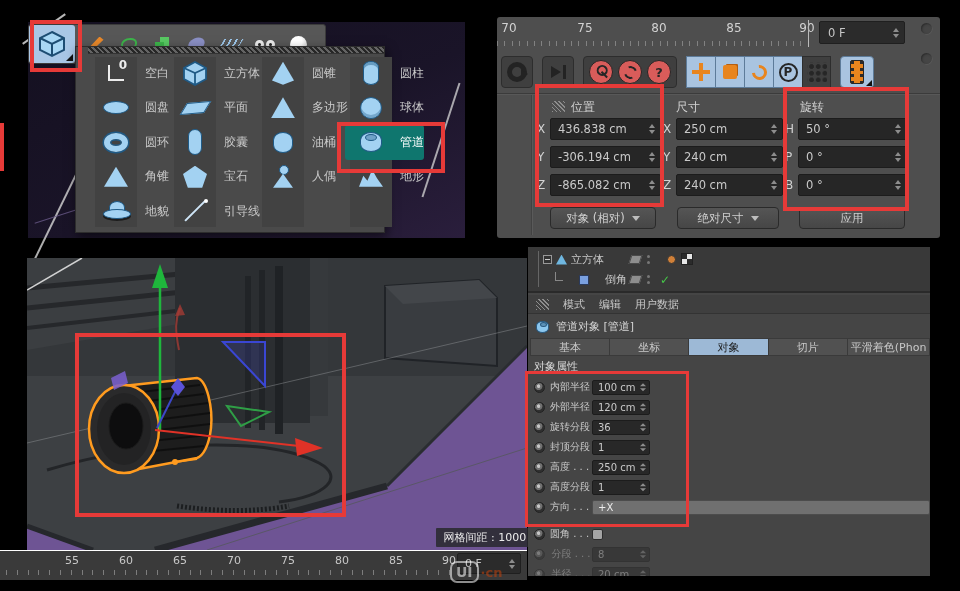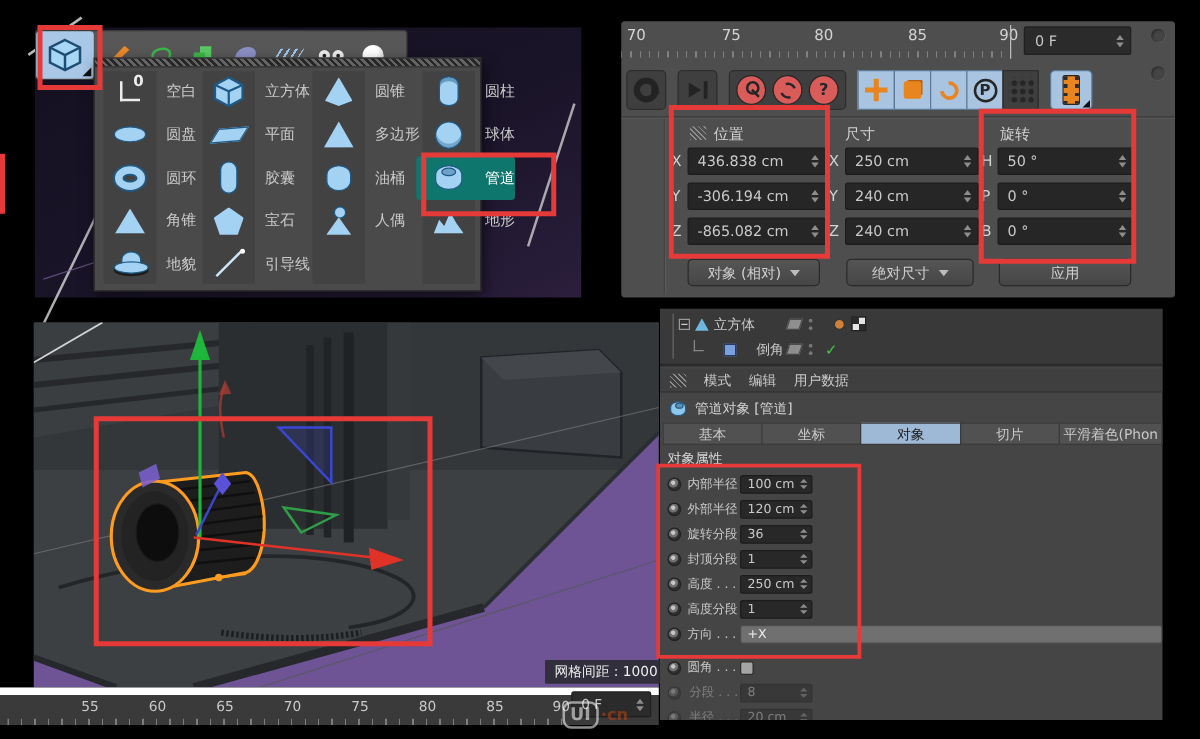--- a/index.html
+++ b/index.html
@@ -37,21 +37,21 @@
   .g-spline{width:16px;height:12px;border:2px solid #3cb44a;border-radius:60% 40% 55% 45%;}
   .g-array{width:9px;height:9px;background:#3cb44a;box-shadow:8px 4px 0 #2f9e3e,5px -5px 0 #58c862;margin:4px 6px 0 0;}
   .g-meta{width:17px;height:12px;background:#8a8fc4;border-radius:60%;transform:rotate(-22deg);}
   .g-ffd{width:19px;height:11px;transform:skewX(-32deg);
     background:repeating-linear-gradient(90deg,#9cc6ea 0 2px,transparent 2px 6px);border-bottom:2px solid #9cc6ea;}
   .g-rings{display:flex;gap:2px;}
   .g-rings i{width:9px;height:9px;border:3px solid #ececec;border-radius:50%;background:#222;}
   .g-sky{width:17px;height:17px;border-radius:50%;background:radial-gradient(circle at 38% 32%,#ffffff 0 35%,#b8b8b8 100%);}
 
   #tl-menu{left:75px;top:46px;width:310px;height:187px;background:#4a4a4a;border:1px solid #2d2d2d;
-    box-shadow:2px 4px 10px rgba(0,0,0,.55);z-index:10;position:absolute;}
+    box-shadow:2px 4px 10px rgba(0,0,0,.55);z-index:10;position:absolute;padding-left:12px;}
   #menu-hatch{height:7px;background:repeating-linear-gradient(45deg,#262626 0 2px,#646464 2px 4px);border-bottom:1px solid #333;}
   #menu-cols{display:flex;padding:2px 0 0 2px;height:178px;}
   .mcol{position:relative;width:88px;}
   .mcol.c4{width:93px;}
   .icostrip{position:absolute;left:5px;top:1px;bottom:5px;width:42px;background:#424242;}
   .mitem{position:relative;display:flex;align-items:center;height:34.5px;padding-left:5px;color:#c9c9c9;font-size:12px;z-index:2;}
   .mico{width:42px;display:flex;align-items:center;justify-content:center;flex:none;}
   .mlabel{margin-left:8px;white-space:nowrap;}
   .mitem.hl{background:#0f766e;border-radius:3px;color:#fff;margin-right:3px;}
 
@@ -146,21 +146,21 @@
   .cfield{flex:1;height:22px;background:#262626;border:1px solid #1c1c1c;border-radius:2px;color:#c9c9c9;
     font-size:11.5px;display:flex;align-items:center;padding:0 13px 0 7px;position:relative;white-space:nowrap;}
   .cbtn{position:absolute;top:190px;height:22px;background:linear-gradient(#555,#464646);border:1px solid #2a2a2a;
     border-radius:4px;color:#d0d0d0;font-size:11.5px;display:flex;align-items:center;justify-content:center;gap:7px;}
   .caret{width:0;height:0;border-left:4px solid transparent;border-right:4px solid transparent;border-top:5px solid #bdbdbd;}
 
   
   #vp{left:27px;top:258px;width:500px;height:292px;position:absolute;background:#3d4043;}
   #vp-gridlabel{position:absolute;left:409px;top:270px;width:118px;height:19px;background:rgba(42,42,48,.88);
     color:#ececec;font-size:11px;display:flex;align-items:center;justify-content:center;border-radius:1px;}
-  #vp-ruler{left:0;top:550px;width:527px;height:30px;background:#3a3a3a;border-top:6px solid #ffffff;position:absolute;}
+  #vp-ruler{left:0;top:550px;width:527px;height:30px;background:#3a3a3a;border-top:1px solid #ffffff;position:absolute;}
   .vr-num{position:absolute;top:3px;font-size:11px;color:#c9c9c9;transform:translateX(-50%);}
   #vr-ticks{position:absolute;left:6px;top:19px;width:444px;height:5px;
     background:repeating-linear-gradient(90deg,#8d8d8d 0 1px,transparent 1px 10.8px);opacity:.8;}
   #vp-frame{left:457px;top:553px;width:64px;height:21px;position:absolute;background:#2b2b2b;border:1px solid #1f1f1f;
     border-radius:2px;color:#c6c6c6;font-size:11px;display:flex;align-items:center;padding:0 14px 0 7px;}
   #watermark{position:absolute;left:450px;top:561px;display:flex;align-items:center;gap:2px;z-index:70;opacity:.55;}
   #watermark .wm-box{border:2.5px solid #fff;border-radius:7px;color:#fff;font-weight:bold;font-size:14px;padding:1px 4px;}
   #watermark .wm-cn{color:#c2410c;font-size:13px;font-weight:bold;}
 
   

